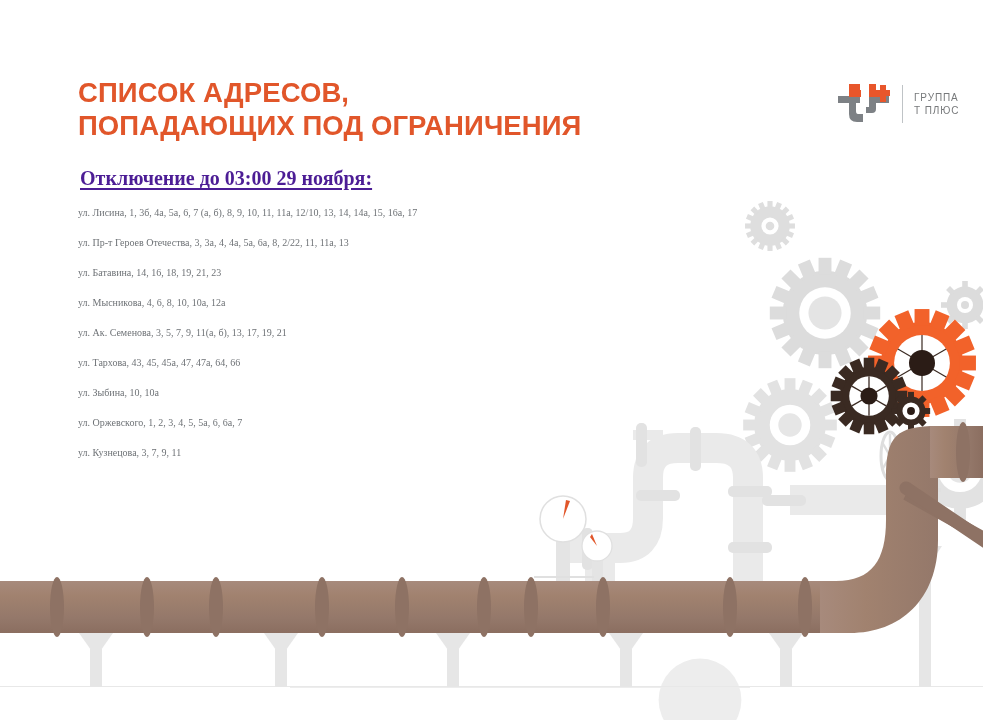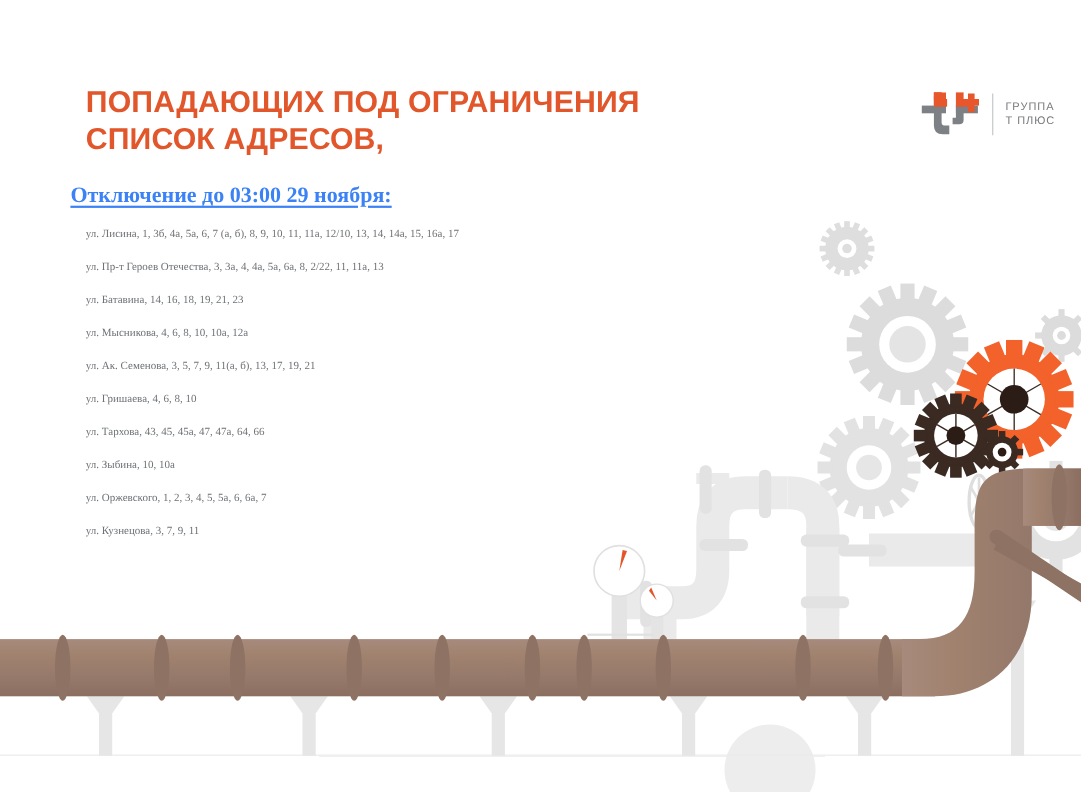--- a/index.html
+++ b/index.html
@@ -75,27 +75,27 @@
     font-size: 10px;
     line-height: 13px;
     letter-spacing: 0.9px;
     color: #77797B;
     white-space: nowrap;
   }
 
   
   .subtitle {
     position: absolute;
-    left: 64px;
+    left: 80px;
     top: 166px;
     font-family: "Liberation Serif", serif;
     font-weight: bold;
     font-size: 20px;
     line-height: 24px;
-    color: #3b82f6;
+    color: #4c1d95;
     text-decoration: underline;
     text-underline-offset: 3px;
     z-index: 6;
     white-space: nowrap;
   }
   .address-list {
     position: absolute;
     left: 78px;
     top: 198px;
     width: 700px;
@@ -485,22 +485,22 @@
       <ellipse cx="730" cy="607" rx="7" ry="30"></ellipse>
       <ellipse cx="805" cy="607" rx="7" ry="30"></ellipse>
     </g>
 
     <g fill="#8E7264">
       <ellipse cx="963" cy="452" rx="7" ry="30"></ellipse>
     </g>
   </svg>
 
   <div class="title-block">
+    <div class="title-line">СПИСОК АДРЕСОВ,</div>
     <div class="title-line">ПОПАДАЮЩИХ ПОД ОГРАНИЧЕНИЯ</div>
-    <div class="title-line">СПИСОК АДРЕСОВ,</div>
   </div>
 
   <div class="logo">
     <svg class="logo-mark" viewBox="0 0 124 100" aria-hidden="true">
 
       <path d="M34,16 L34,70 Q34,86 50,86 L62,86 L62,70 L52,70 Q48,70 48,64 L48,16 Z" fill="#7D8185"></path>
 
       <rect x="12" y="34" width="44" height="14" fill="#7D8185"></rect>
 
       <path d="M34,10 L56,10 L56,34 L42,34 L42,24 L34,24 Z" fill="#E8562B"></path>
@@ -523,20 +523,19 @@
   </div>
 
   <div class="subtitle">Отключение до 03:00 29 ноября:</div>
 
   <div class="address-list">
     <div class="address-line">ул. Лисина, 1, 3б, 4а, 5а, 6, 7 (а, б), 8, 9, 10, 11, 11а, 12/10, 13, 14, 14а, 15, 16а, 17</div>
     <div class="address-line">ул. Пр-т Героев Отечества, 3, 3а, 4, 4а, 5а, 6а, 8, 2/22, 11, 11а, 13</div>
     <div class="address-line">ул. Батавина, 14, 16, 18, 19, 21, 23</div>
     <div class="address-line">ул. Мысникова, 4, 6, 8, 10, 10а, 12а</div>
     <div class="address-line">ул. Ак. Семенова, 3, 5, 7, 9, 11(а, б), 13, 17, 19, 21</div>
-    <div class="address-line">ул. Гришаева, 4, 6, 8, 10</div>
     <div class="address-line">ул. Тархова, 43, 45, 45а, 47, 47а, 64, 66</div>
     <div class="address-line">ул. Зыбина, 10, 10а</div>
     <div class="address-line">ул. Оржевского, 1, 2, 3, 4, 5, 5а, 6, 6а, 7</div>
     <div class="address-line">ул. Кузнецова, 3, 7, 9, 11</div>
   </div>
 
 </div>
 
 </body></html>

